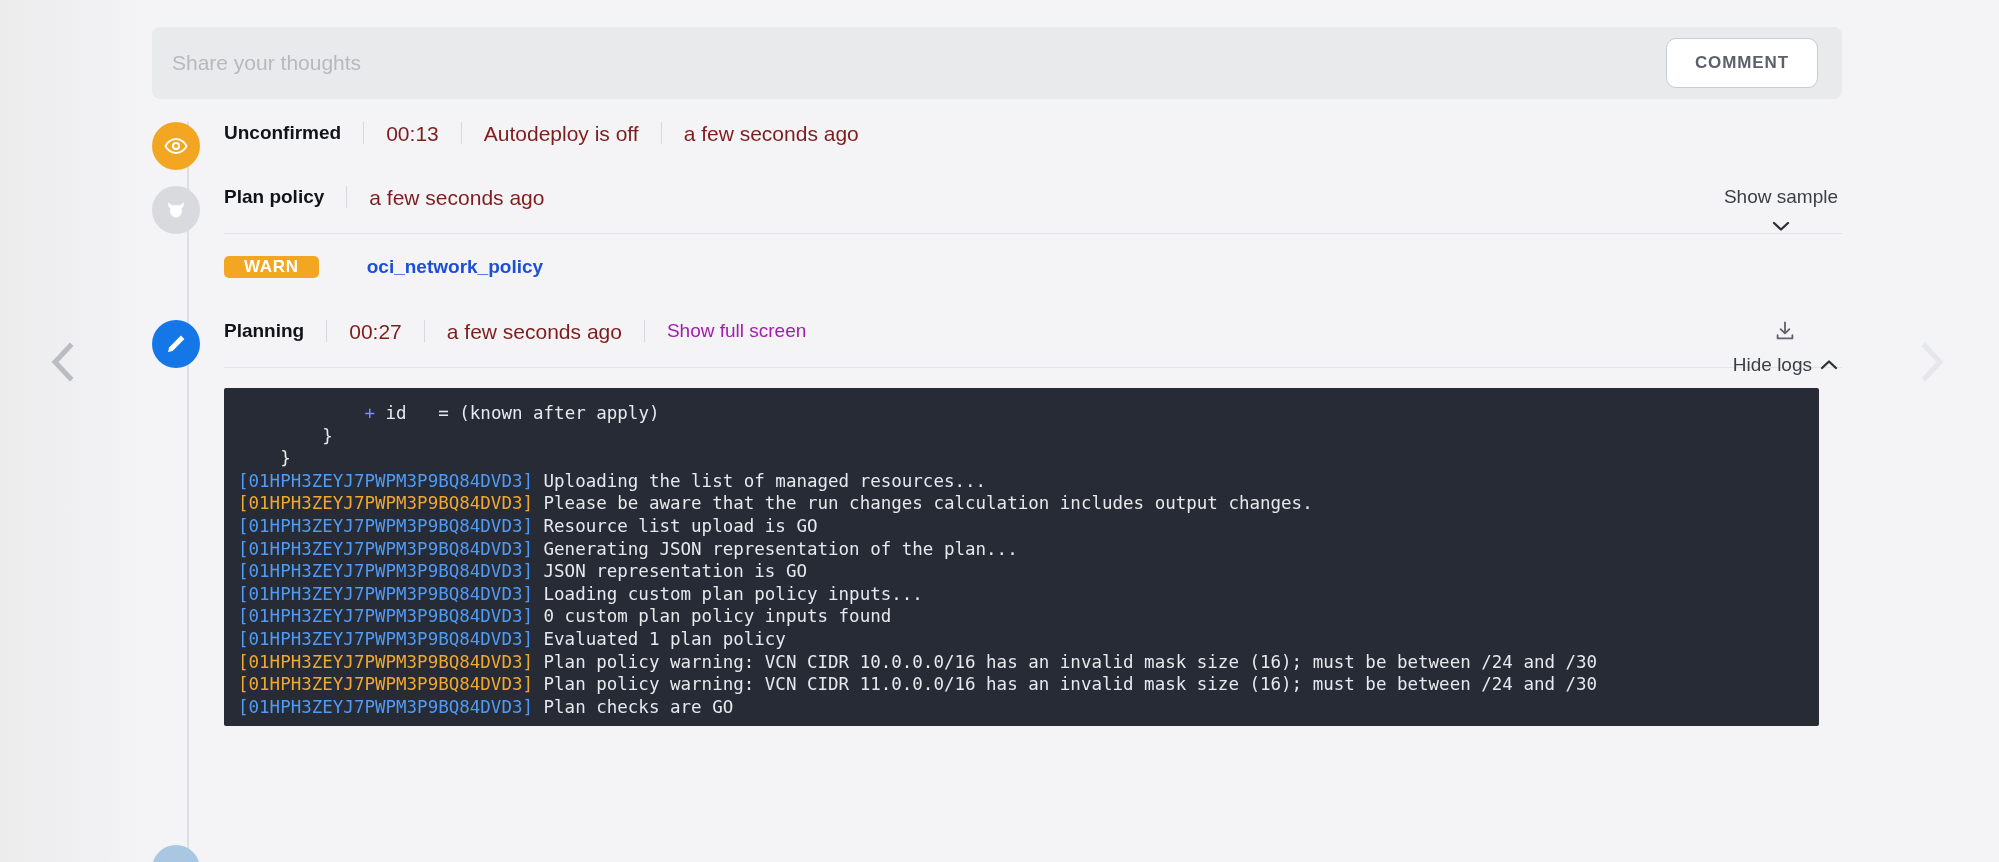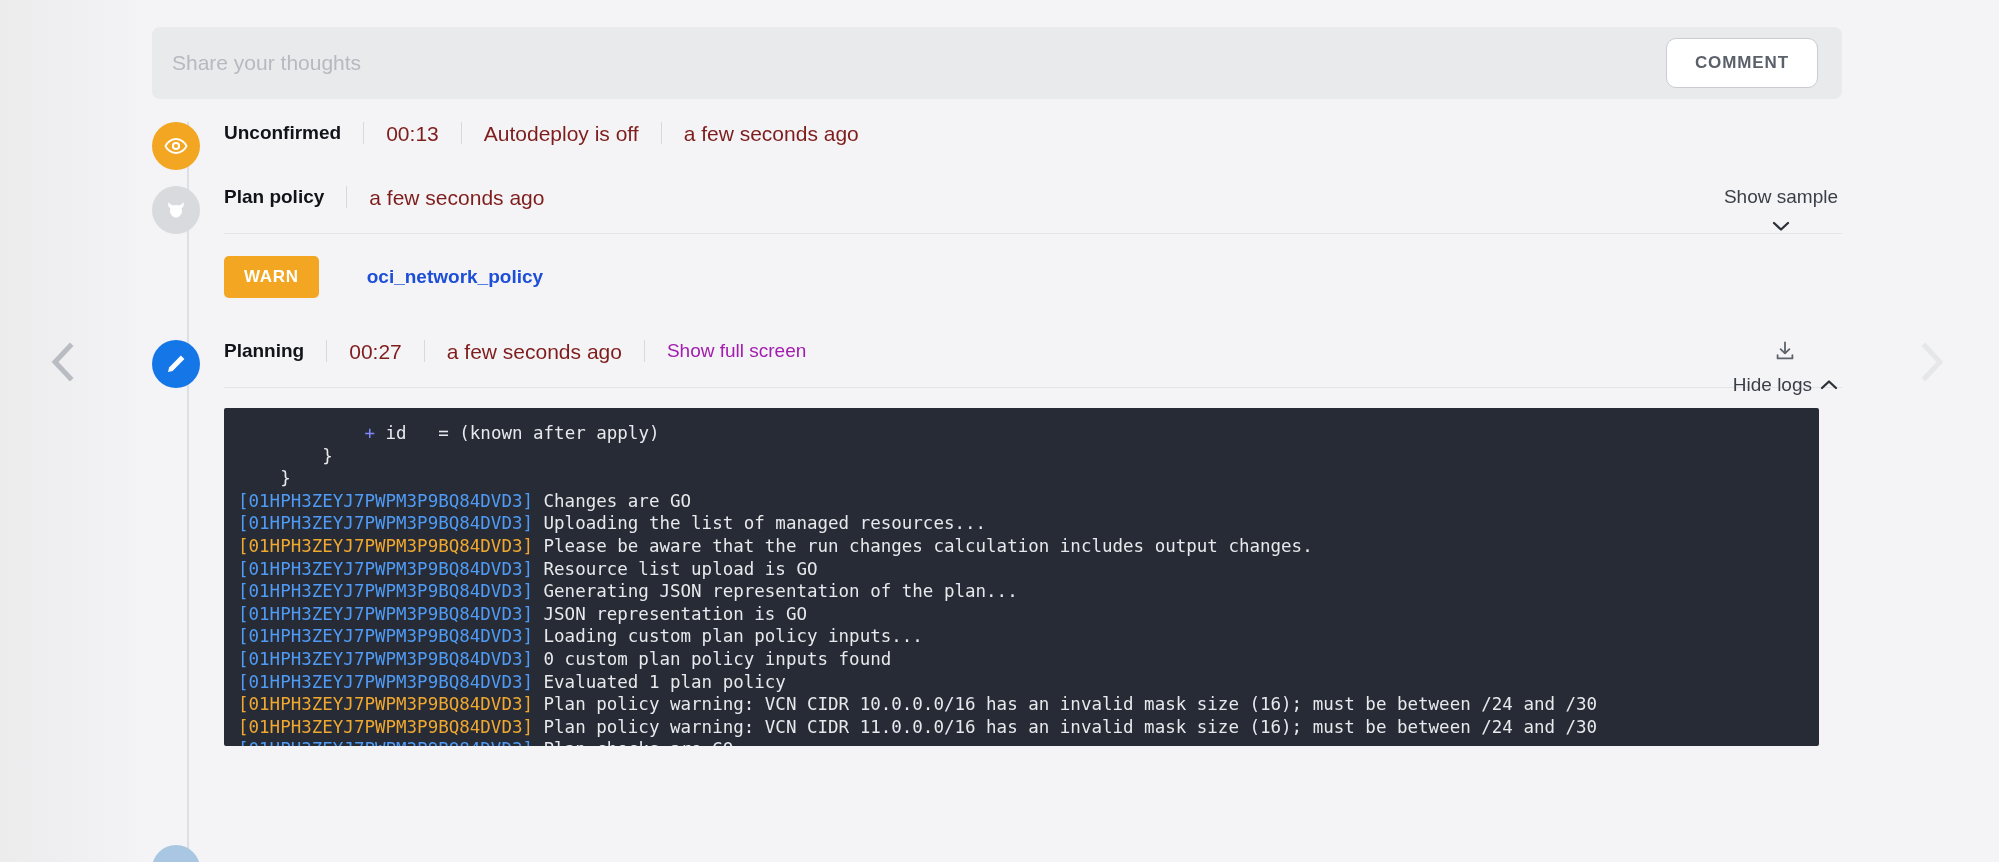--- a/index.html
+++ b/index.html
@@ -89,21 +89,21 @@
     padding-left: 30px;
     flex-direction: column;
   }
   .tl-link { font-size: 19px; color: #a21caf; cursor: pointer; white-space: nowrap; }
 
   
   .policy-row { display: flex; align-items: center; margin: 22px 0 0 0; }
   .badge-warn {
     background: #f2a622; color: #ffffff; border-radius: 5px;
     font-size: 17px; font-weight: 700; letter-spacing: 0.7px;
-    padding: 11px 20px;
+    padding: 1px 20px;
   }
   .policy-name {
     margin-left: 48px; font-size: 19px; font-weight: 700; color: #1d4ed8;
   }
 
   
   .console {
     margin-top: 20px; background: #272b35; border-radius: 2px;
     padding: 14px 0 14px 14px; width: 1595px; height: 338px; overflow: hidden;
   }
@@ -225,21 +225,20 @@
                 <path d="M2 9 L9 2.5 L16 9" fill="none" stroke="#2c3038" stroke-width="2.3" stroke-linecap="round" stroke-linejoin="round"></path>
               </svg>
             </span>
           </span>
         </div>
 
         <div class="console" id="log-console">
             <div class="log-line">            <span class="log-plus">+</span> id   = (known after apply)</div>
             <div class="log-line">        }</div>
             <div class="log-line">    }</div>
-            <div class="log-line"><span class="log-pre-blue">[01HPH3ZEYJ7PWPM3P9BQ84DVD3]</span> Changes are GO</div>
             <div class="log-line"><span class="log-pre-blue">[01HPH3ZEYJ7PWPM3P9BQ84DVD3]</span> Uploading the list of managed resources...</div>
             <div class="log-line"><span class="log-pre-orange">[01HPH3ZEYJ7PWPM3P9BQ84DVD3]</span> Please be aware that the run changes calculation includes output changes.</div>
             <div class="log-line"><span class="log-pre-blue">[01HPH3ZEYJ7PWPM3P9BQ84DVD3]</span> Resource list upload is GO</div>
             <div class="log-line"><span class="log-pre-blue">[01HPH3ZEYJ7PWPM3P9BQ84DVD3]</span> Generating JSON representation of the plan...</div>
             <div class="log-line"><span class="log-pre-blue">[01HPH3ZEYJ7PWPM3P9BQ84DVD3]</span> JSON representation is GO</div>
             <div class="log-line"><span class="log-pre-blue">[01HPH3ZEYJ7PWPM3P9BQ84DVD3]</span> Loading custom plan policy inputs...</div>
             <div class="log-line"><span class="log-pre-blue">[01HPH3ZEYJ7PWPM3P9BQ84DVD3]</span> 0 custom plan policy inputs found</div>
             <div class="log-line"><span class="log-pre-blue">[01HPH3ZEYJ7PWPM3P9BQ84DVD3]</span> Evaluated 1 plan policy</div>
             <div class="log-line"><span class="log-pre-orange">[01HPH3ZEYJ7PWPM3P9BQ84DVD3]</span> Plan policy warning: VCN CIDR 10.0.0.0/16 has an invalid mask size (16); must be between /24 and /30</div>
             <div class="log-line"><span class="log-pre-orange">[01HPH3ZEYJ7PWPM3P9BQ84DVD3]</span> Plan policy warning: VCN CIDR 11.0.0.0/16 has an invalid mask size (16); must be between /24 and /30</div>

